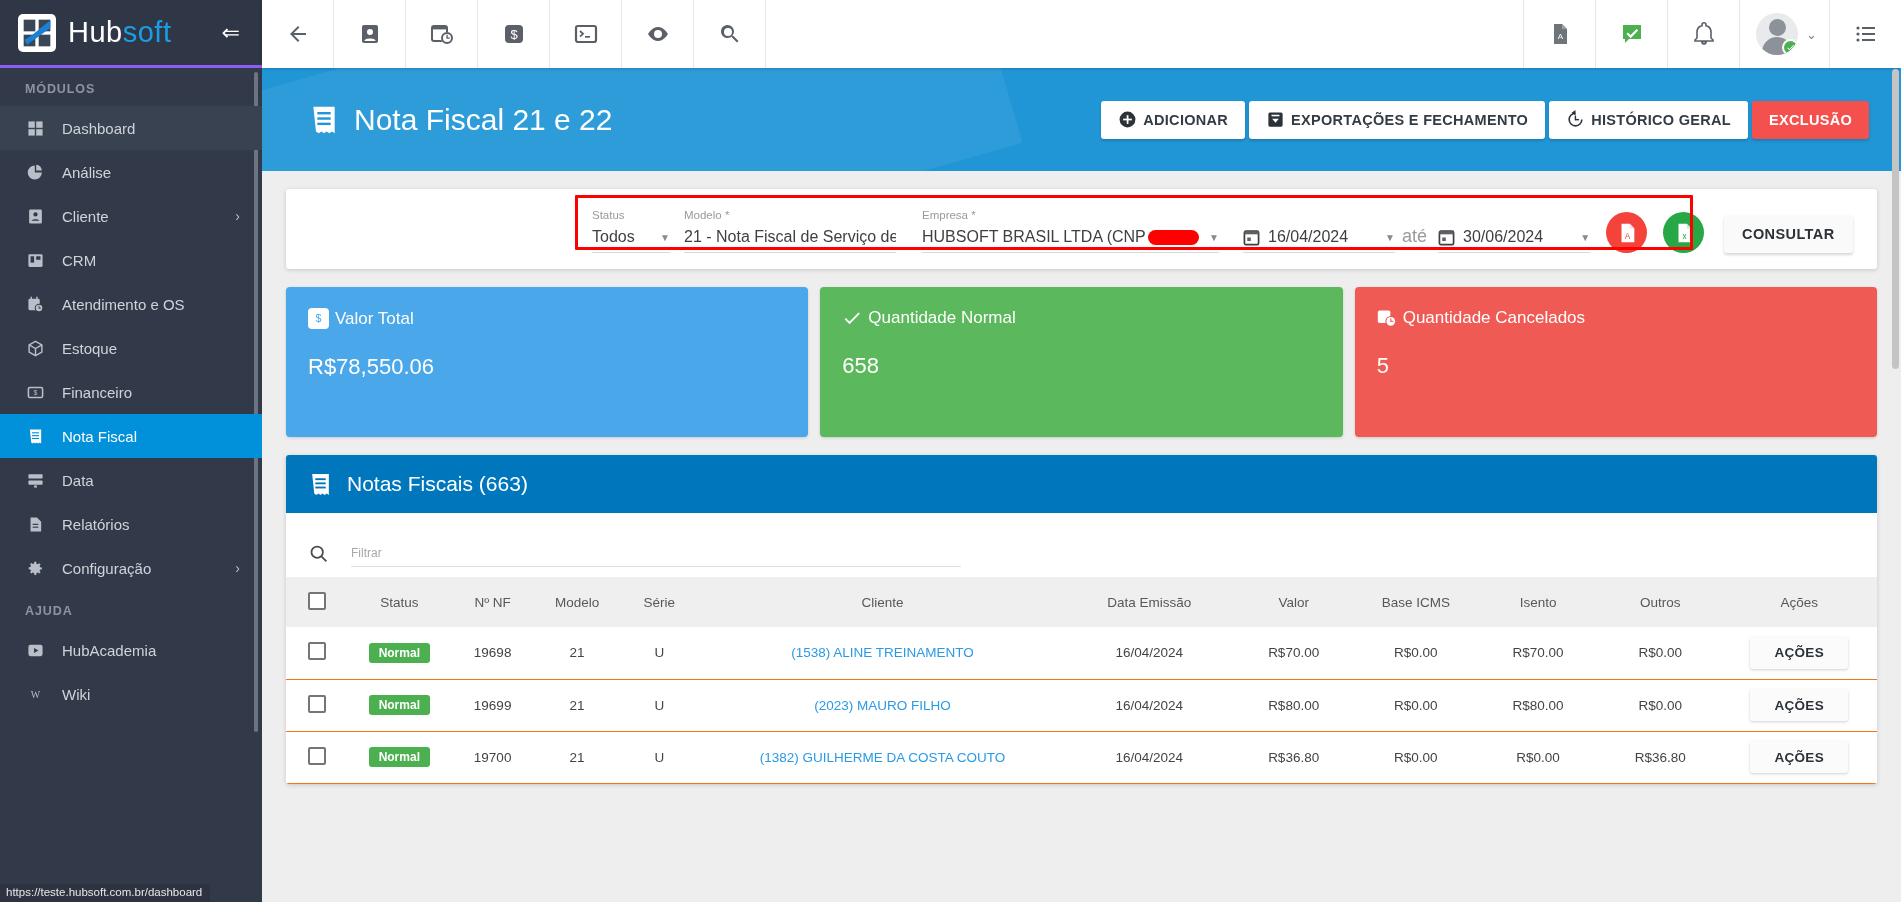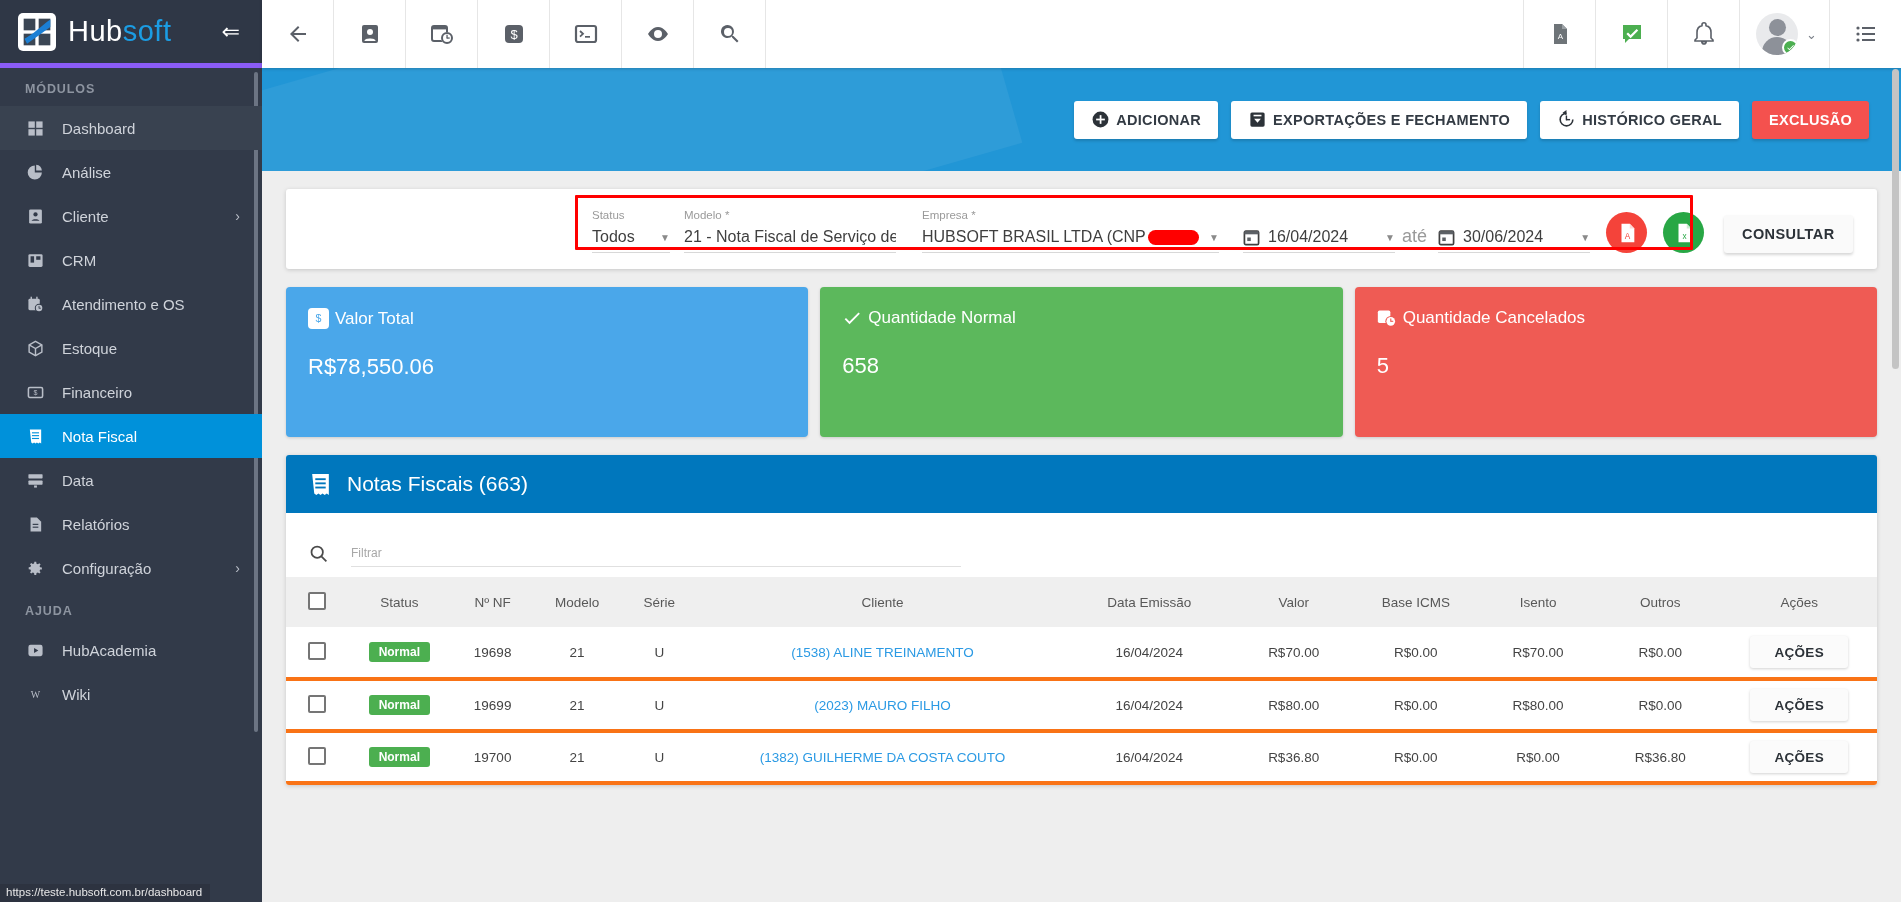--- a/index.html
+++ b/index.html
@@ -13,21 +13,21 @@
 
   
   .sidebar {
     width: 262px; min-width: 262px; height: 902px;
     background: #323a49; position: relative;
     display: flex; flex-direction: column;
   }
   .brand {
     height: 68px; background: #2f3746;
     display: flex; align-items: center; padding: 0 18px;
-    border-bottom: 5px solid #8b5cf6;
+    border-bottom: 3px solid #8b5cf6;
   }
   .brand-logo {
     width: 38px; height: 38px; background: #ffffff; border-radius: 5px;
     display: flex; align-items: center; justify-content: center;
     margin-right: 12px; overflow: hidden;
   }
   .brand-name { font-size: 29px; letter-spacing: .5px; font-weight: 400; }
   .brand-name .w1 { color: #ffffff; }
   .brand-name .w2 { color: #1b9ce3; }
   .brand-collapse {
@@ -113,21 +113,21 @@
     content: ""; position: absolute; top: -70px; left: -60px;
     width: 800px; height: 260px; background: rgba(255,255,255,.06);
     transform: rotate(-16deg);
   }
   .hero-title {
     display: flex; align-items: center; color: #ffffff;
     font-size: 30px; font-weight: 400; position: relative; z-index: 2;
   }
   .hero-title .ic { margin-right: 14px; display: flex; }
   .hero-title .ic svg { width: 32px; height: 32px; fill: #ffffff; }
-  .hero-actions { margin-left: auto; display: flex; gap: 13px; position: relative; z-index: 2; align-items: center; }
+  .hero-actions { margin-left: auto; display: flex; gap: 4px; position: relative; z-index: 2; align-items: center; }
   .hbtn {
     background: #ffffff; color: #333b44; border: none; border-radius: 3px;
     height: 38px; padding: 0 17px; font-size: 14.5px; font-weight: 700;
     letter-spacing: .3px; display: inline-flex; align-items: center;
     cursor: pointer; box-shadow: 0 2px 3px rgba(0,0,0,.17);
     font-family: "Liberation Sans", sans-serif;
   }
   .hbtn .ic { display: inline-flex; margin-right: 6px; }
   .hbtn .ic svg { width: 19px; height: 19px; fill: #2c3238; }
   .hbtn.danger { background: #f4514e; color: #ffffff; }
@@ -217,21 +217,21 @@
   }
   .filter-input::placeholder { color: #a8a8a8; }
   table { width: 100%; border-collapse: collapse; }
   thead tr { background: #efefef; }
   thead th {
     font-size: 13.5px; font-weight: 400; color: #585858; height: 50px;
     text-align: center; padding: 0 4px;
   }
   tbody td {
     font-size: 13.5px; color: #444; height: 52px; text-align: center;
-    border-bottom: 4px solid #f97316; padding: 0 4px;
+    border-bottom: 1px solid #f97316; padding: 0 4px;
   }
   .cb {
     width: 18px; height: 18px; border: 2px solid #757575; border-radius: 2px;
     display: inline-block; cursor: pointer; background: #fff;
   }
   .badge-normal {
     display: inline-block; background: #4caf50; color: #ffffff;
     font-size: 12px; padding: 3px 10px; border-radius: 3px; font-weight: 600;
   }
   .cliente-link { color: #2b9ae4; cursor: pointer; }
@@ -527,20 +527,31 @@
               <rect x="8" y="17" width="13" height="2"></rect>
             </svg>
           </div>
       </div>
     </div>
 
     <div class="scrollarea">
       <div class="page-scroll"></div>
 
       <div class="page-hero">
+        <div class="hero-title">
+          <span class="ic">
+              <svg viewBox="0 0 24 24">
+                <path d="M4 2h16v20l-2-1.4-2 1.4-2-1.4-2 1.4-2-1.4-2 1.4-2-1.4z"></path>
+                <rect x="7" y="6" width="10" height="1.8" fill="#2196d6"></rect>
+                <rect x="7" y="10" width="10" height="1.8" fill="#2196d6"></rect>
+                <rect x="7" y="14" width="10" height="1.8" fill="#2196d6"></rect>
+              </svg>
+            </span>
+          <span>Nota Fiscal 21 e 22</span>
+        </div>
         <div class="hero-actions">
           <button class="hbtn">
             <span class="ic">
                 <svg viewBox="0 0 24 24">
                   <circle cx="12" cy="12" r="10"></circle>
                   <rect x="11" y="6.5" width="2.2" height="11" fill="#fff"></rect>
                   <rect x="6.5" y="10.9" width="11" height="2.2" fill="#fff"></rect>
                 </svg>
               </span>
             <span>ADICIONAR</span>

